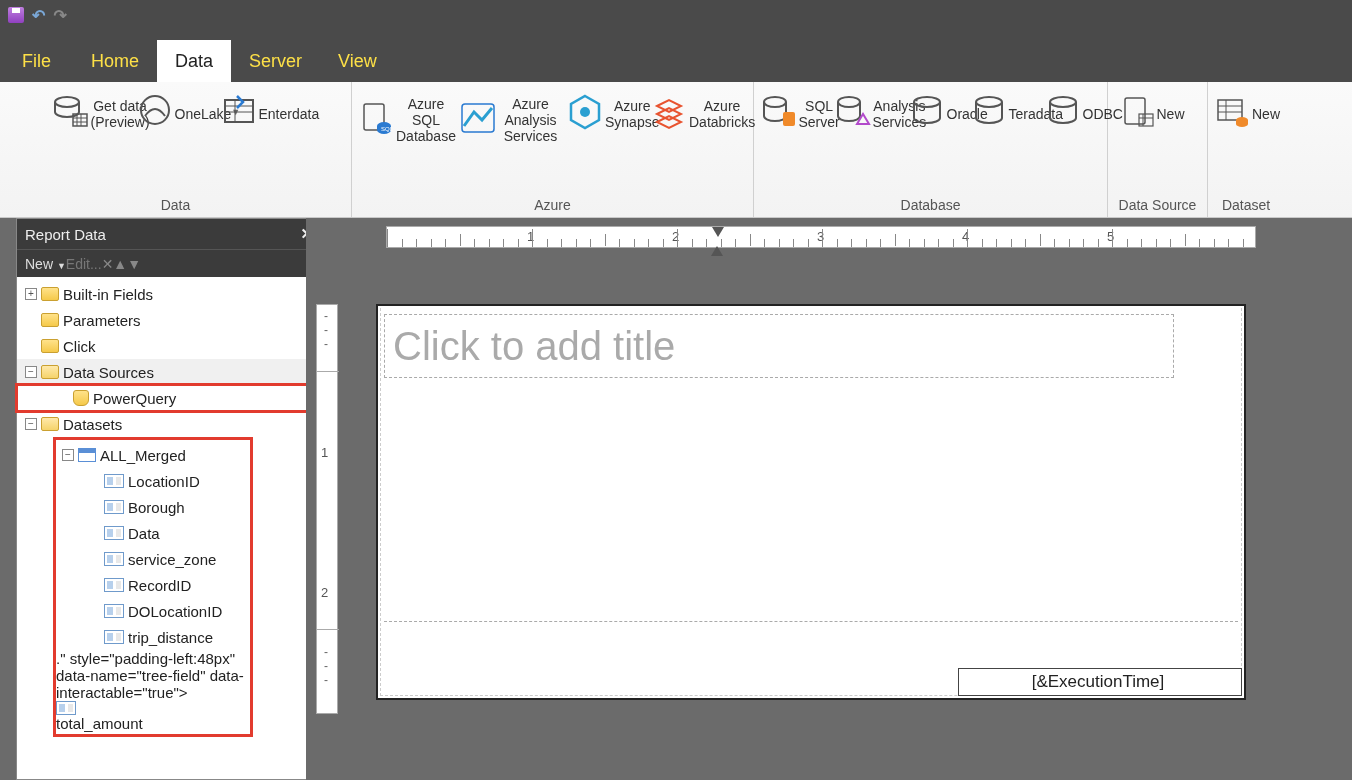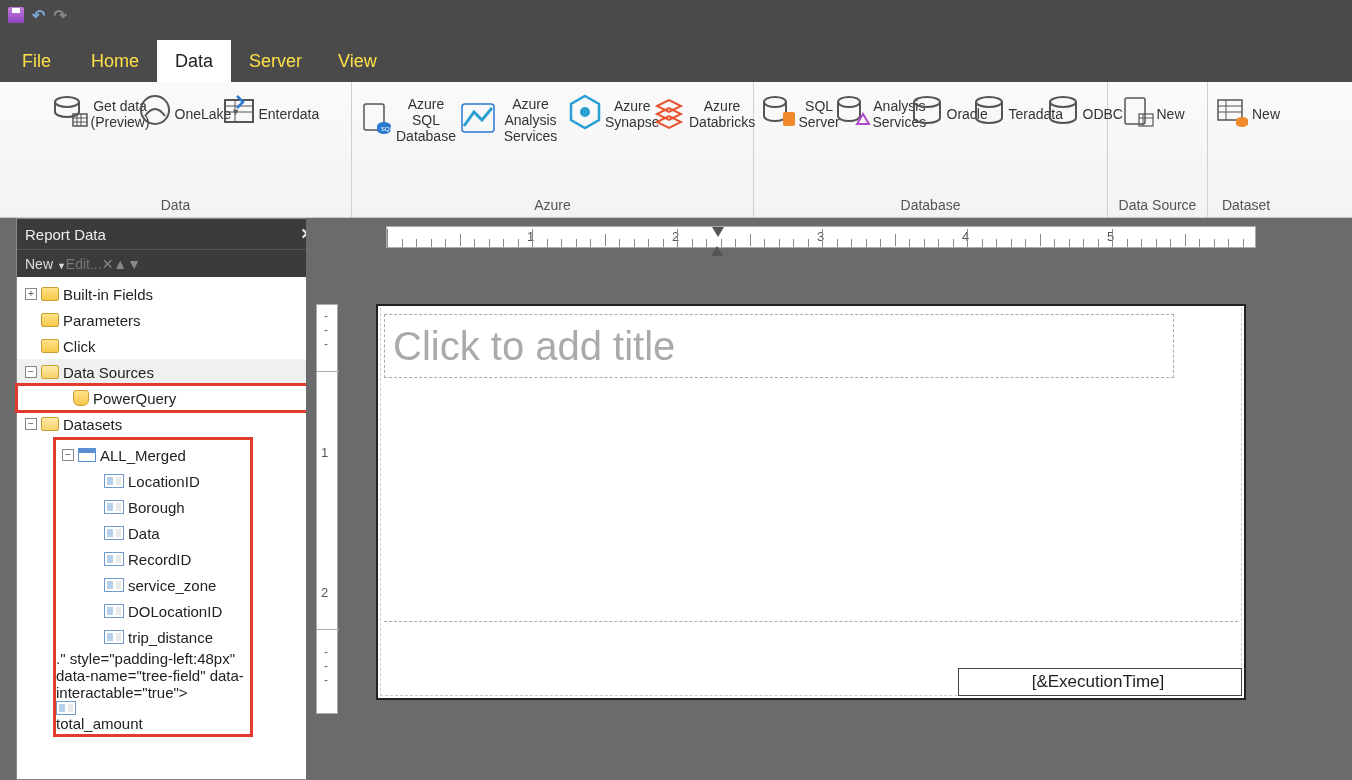--- a/index.html
+++ b/index.html
@@ -337,25 +337,25 @@
       <div class="tree-row" style="padding-left:48px">
           <div class="fld-icon"></div>
           <span>Borough</span>
         </div>
       <div class="tree-row" style="padding-left:48px">
           <div class="fld-icon"></div>
           <span>Data</span>
         </div>
       <div class="tree-row" style="padding-left:48px">
           <div class="fld-icon"></div>
+          <span>service_zone</span>
+        </div>
+      <div class="tree-row" style="padding-left:48px">
+          <div class="fld-icon"></div>
           <span>RecordID</span>
-        </div>
-      <div class="tree-row" style="padding-left:48px">
-          <div class="fld-icon"></div>
-          <span>service_zone</span>
         </div>
       <div class="tree-row" style="padding-left:48px">
           <div class="fld-icon"></div>
           <span>DOLocationID</span>
         </div>
       <div class="tree-row" style="padding-left:48px">
           <div class="fld-icon"></div>
           <span>trip_distance</span>
         </div>
       ." style="padding-left:48px" data-name="tree-field" data-interactable="true"&gt;<div class="fld-icon"></div><span>total_amount</span></div>

